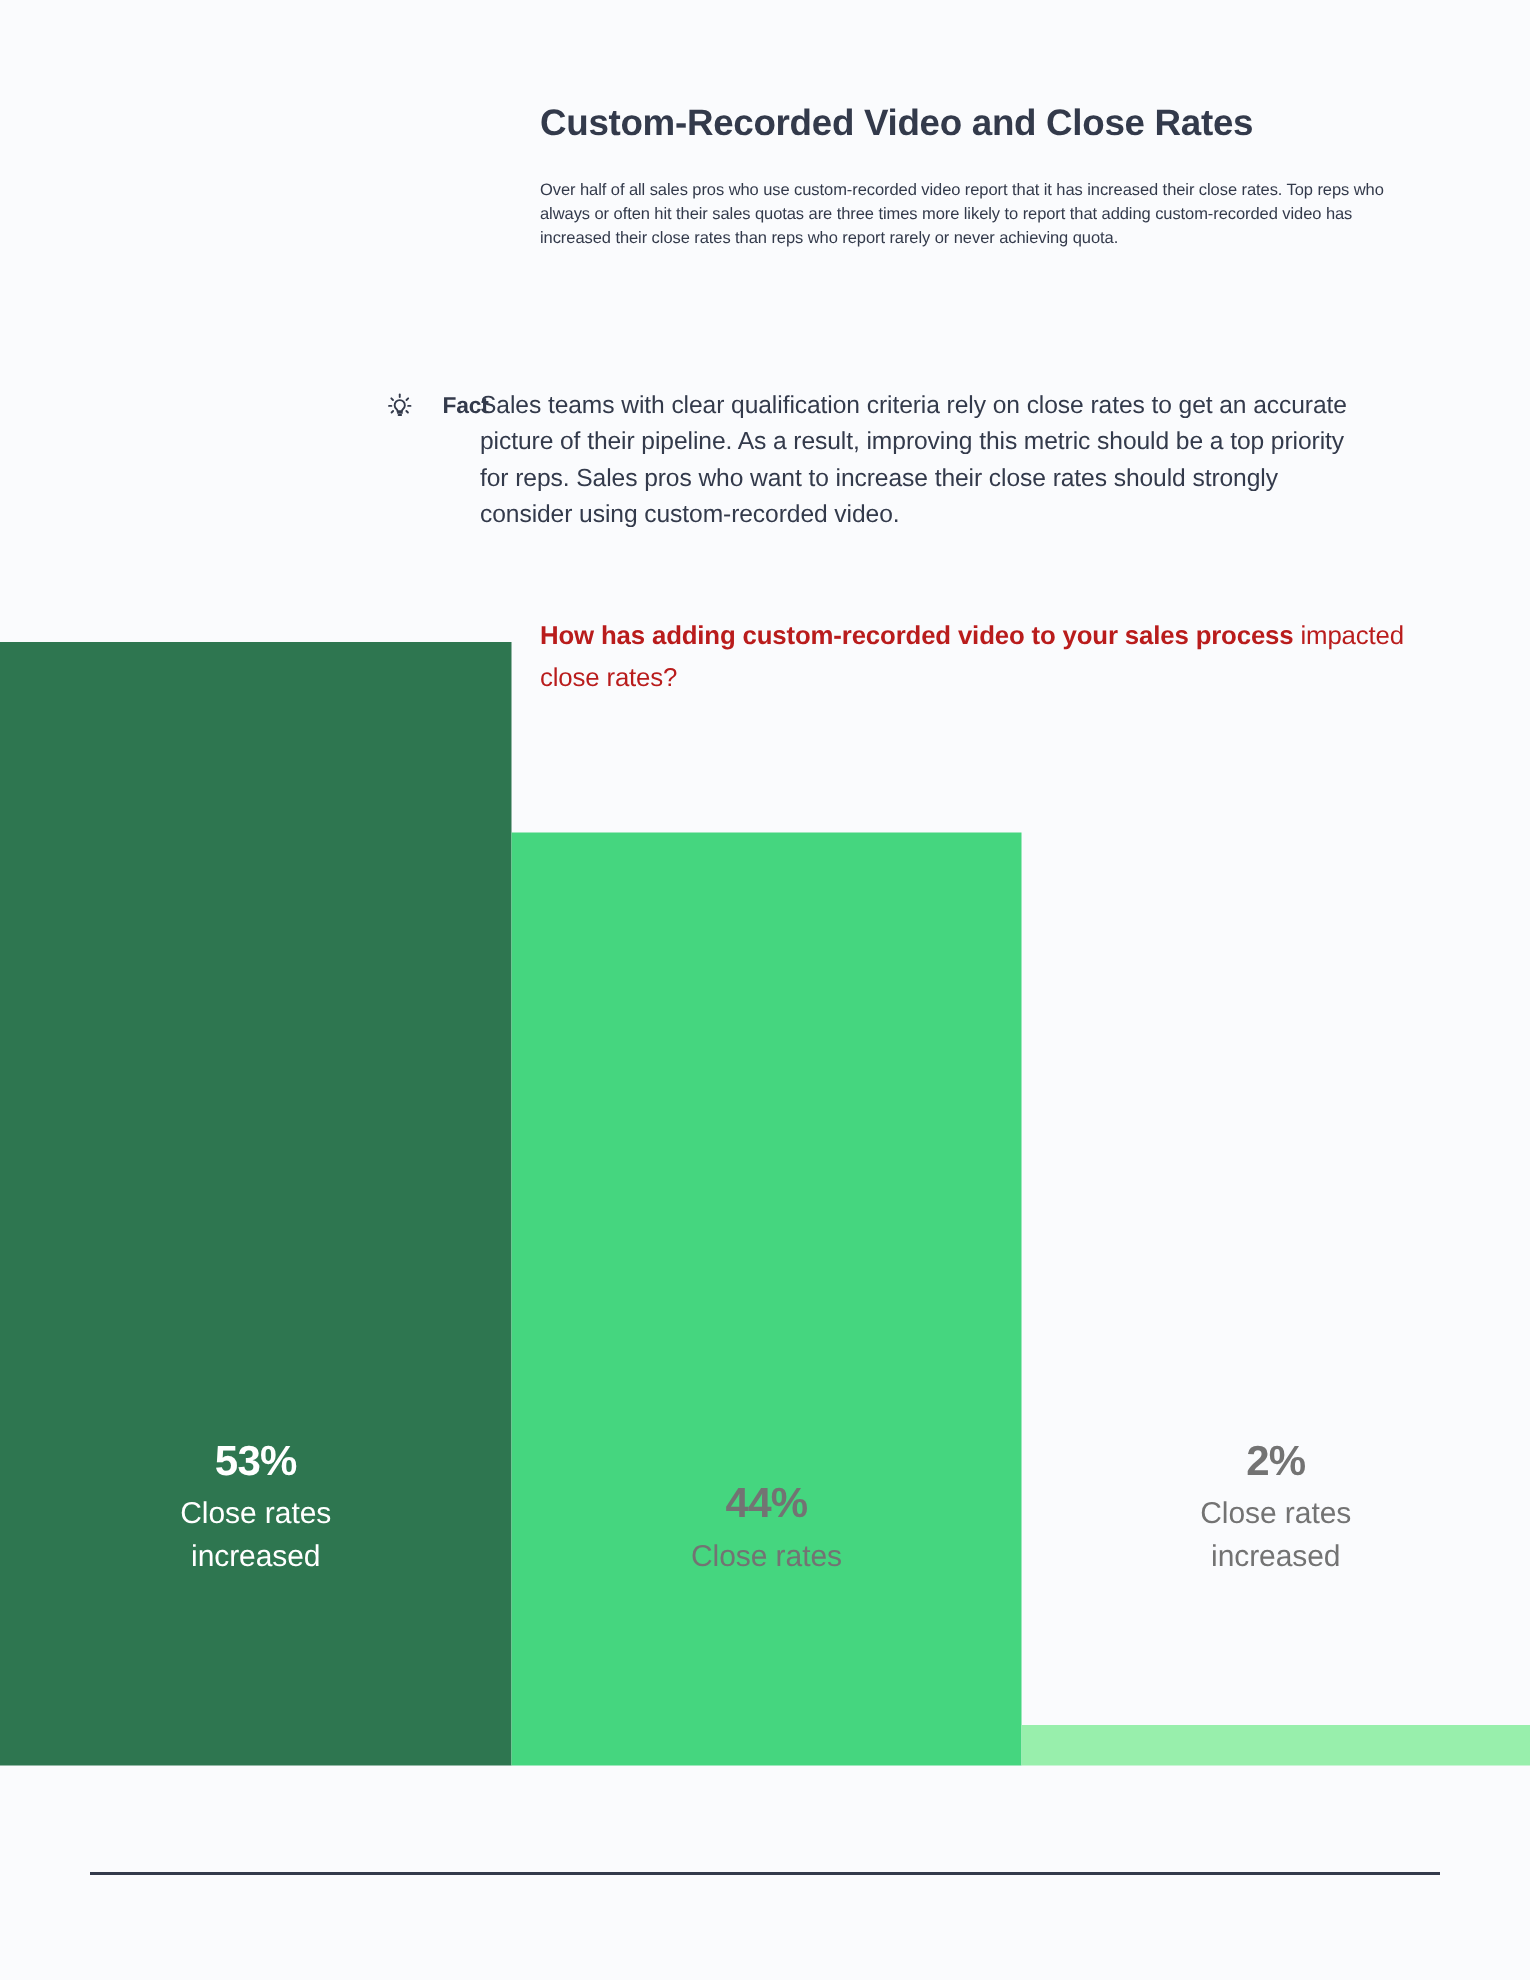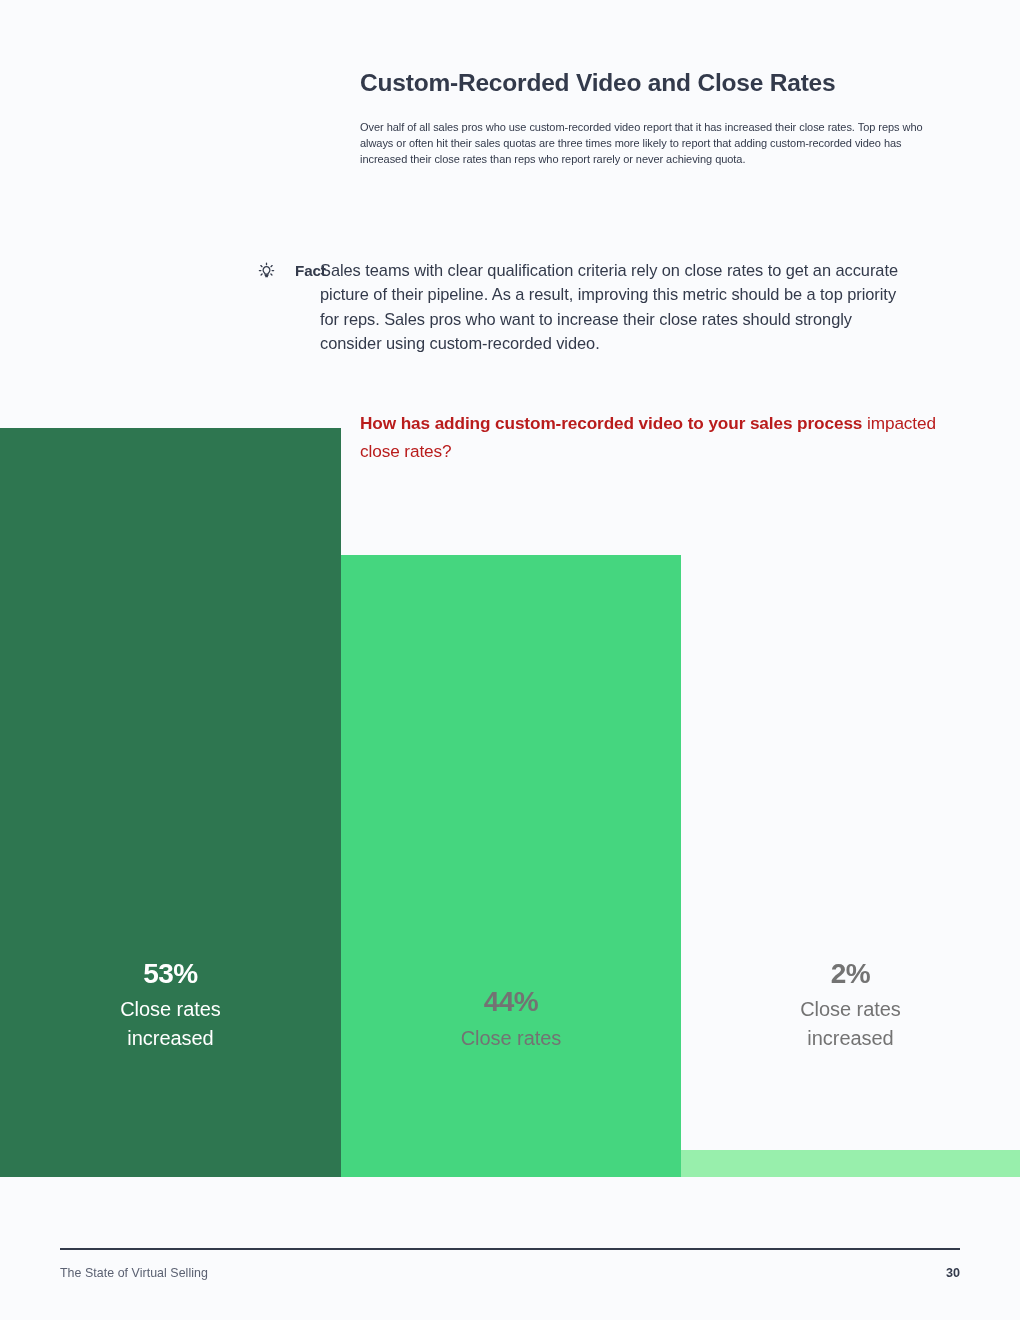--- a/index.html
+++ b/index.html
@@ -197,18 +197,14 @@
       <span class="fact-label-text">Fact</span>
     </div>
     <p class="fact-copy">Sales teams with clear qualification criteria rely on close rates to get an accurate picture of their pipeline. As a result, improving this metric should be a top priority for reps. Sales pros who want to increase their close rates should strongly consider using custom-recorded video.</p>
   </div>
 
   <p class="question">
     <span class="q-bold">How has adding custom-recorded video to your sales process</span><span class="q-rest"> impacted close rates?</span>
   </p>
 
   <div class="footer-rule"></div>
-  <div class="footer">
-    <span class="footer-title">The State of Virtual Selling</span>
-    <span class="footer-page">30</span>
-  </div>
 
 </div>
 
 </body></html>

